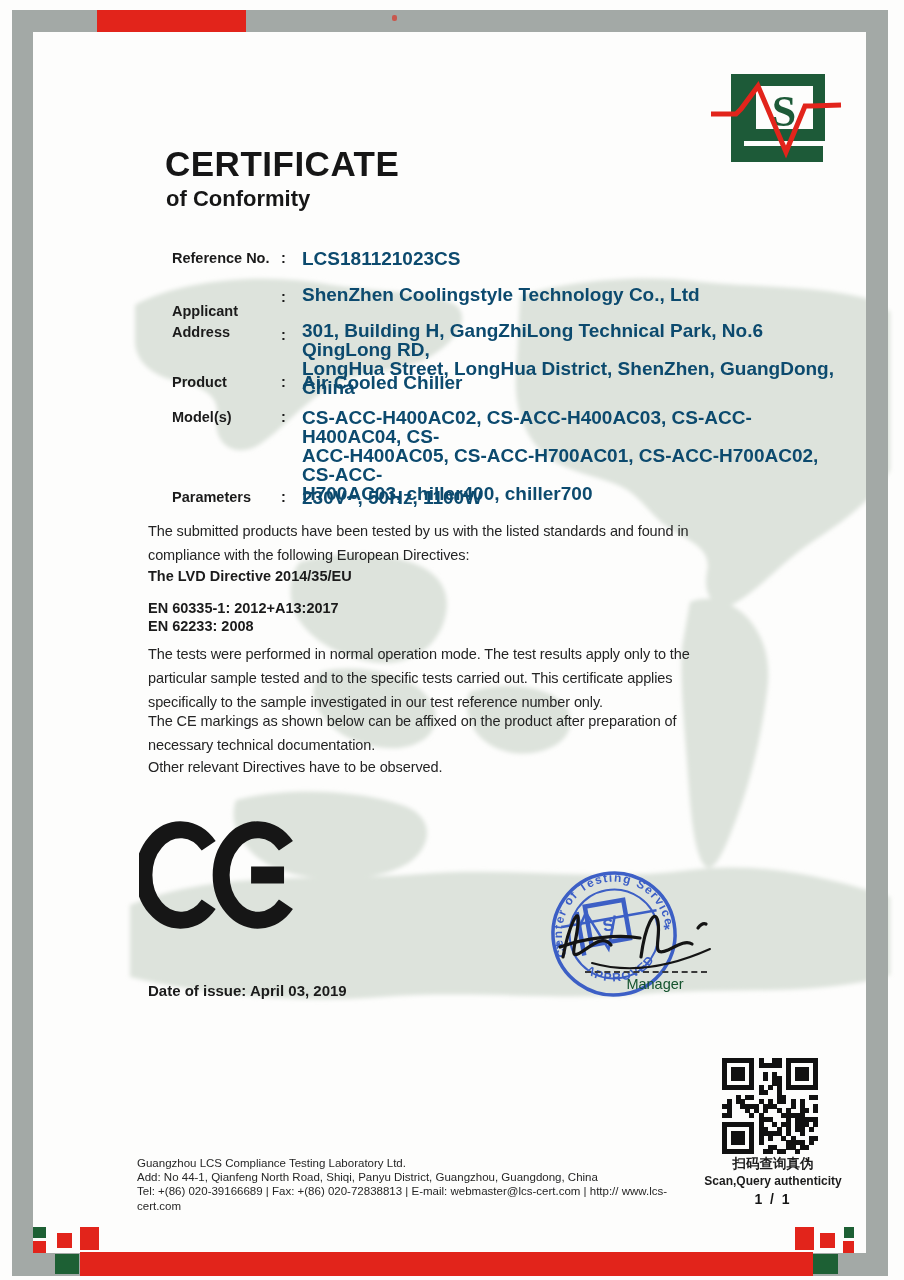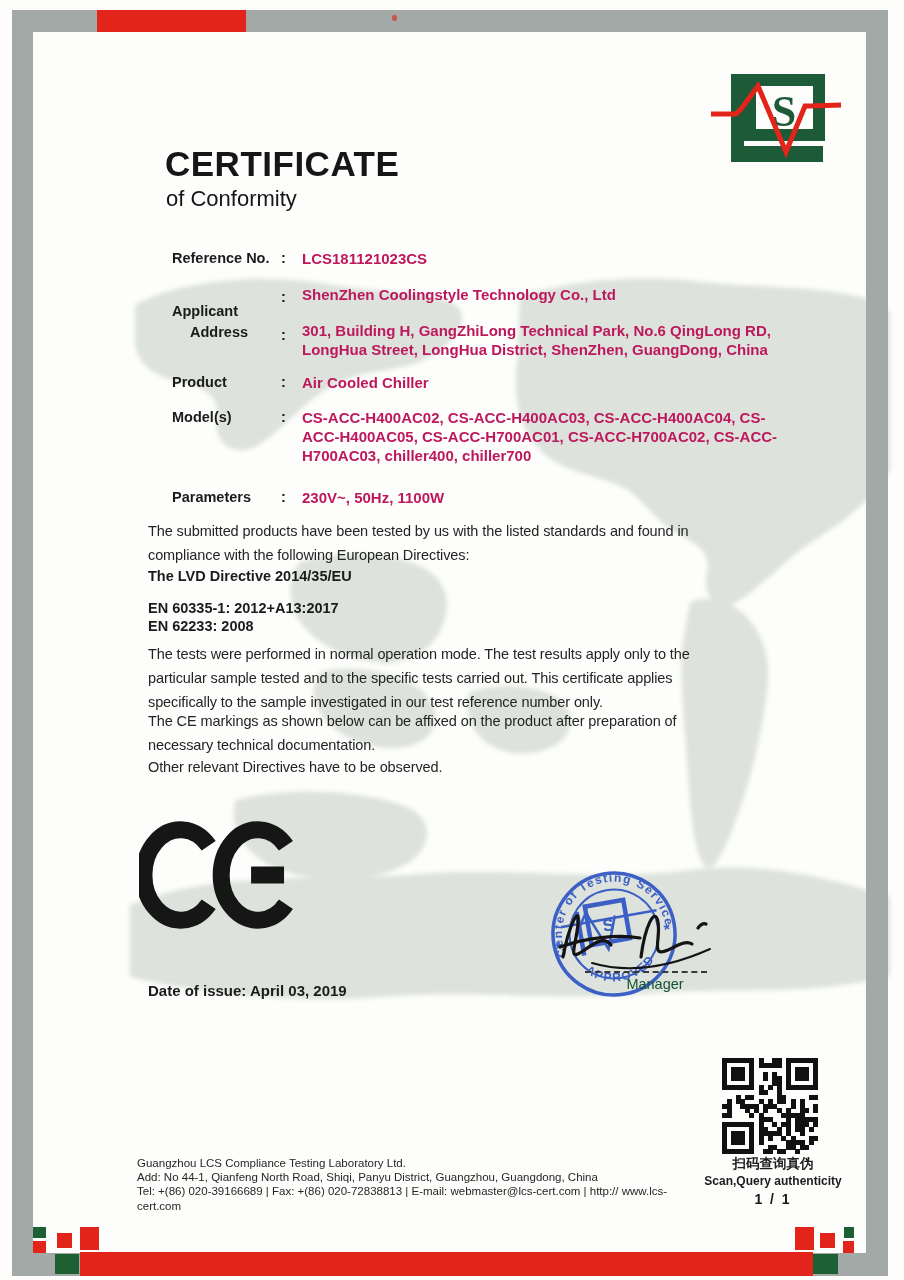--- a/index.html
+++ b/index.html
@@ -6,24 +6,24 @@
   .page{position:relative;width:904px;height:1280px;background:#fdfdfc;overflow:hidden;
         font-family:"Liberation Sans", sans-serif;color:#1e1e1e;}
   .abs{position:absolute;}
   .pre{white-space:pre-line;}
   
   .frame{background:#a3a9a6;}
   .red{background:#e2241b;}
   .green-sq{background:#1d6034;}
   
   .title1{font-size:35px;font-weight:bold;letter-spacing:0.5px;color:#161616;}
-  .title2{font-size:22px;font-weight:normal;color:#161616;}
+  .title2{font-size:22px;font-weight:bold;color:#161616;}
   .field-label{font-size:14.5px;font-weight:bold;color:#1b1b1b;margin-left:24px;}
   .field-colon{font-size:14.5px;font-weight:bold;color:#1b1b1b;}
-  .field-value{font-size:15px;font-weight:bold;line-height:19px;color:#be185d;}
+  .field-value{font-size:19px;font-weight:bold;line-height:19px;color:#0c4a6e;}
   .para{font-size:14.5px;line-height:24px;color:#242424;letter-spacing:-0.1px;}
   .para-bold{font-size:14.5px;line-height:18px;font-weight:bold;color:#1b1b1b;}
   .date-line{font-size:15px;font-weight:bold;color:#1b1b1b;}
   .manager{font-size:14.5px;color:#14532d;}
   .footer-line{font-size:11.5px;line-height:14.2px;color:#262626;}
   .qr-caption-zh{font-size:13.5px;font-weight:bold;color:#1c1c1c;}
   .qr-caption-en{font-size:12px;font-weight:bold;color:#1c1c1c;margin-top:1px;}
   .page-num{font-size:14px;font-weight:bold;letter-spacing:2px;color:#161616;margin-top:3px;}
   .dash-line{border-top:2px dashed #3a3a3a;height:0;}
   .speck{background:#cf4a3e;border-radius:2px;opacity:.85;}
@@ -83,21 +83,21 @@
   <div class="abs title2" style="left:166px;top:186px;">of Conformity</div>
 
   <div class="abs field-label" style="left:148px;top:250px;width:130px;">Reference No.</div>
   <div class="abs field-colon" style="left:281px;top:250px;">:</div>
   <div class="abs field-value pre" style="left:302px;top:249px;width:540px;">LCS181121023CS</div>
 
   <div class="abs field-label" style="left:148px;top:303px;width:130px;">Applicant</div>
   <div class="abs field-colon" style="left:281px;top:289px;">:</div>
   <div class="abs field-value pre" style="left:302px;top:285px;width:540px;">ShenZhen Coolingstyle Technology Co., Ltd</div>
 
-  <div class="abs field-label" style="left:166px;top:324px;width:130px;">Address</div>
+  <div class="abs field-label" style="left:148px;top:324px;width:130px;">Address</div>
   <div class="abs field-colon" style="left:281px;top:327px;">:</div>
   <div class="abs field-value pre" style="left:302px;top:321px;width:540px;">301, Building H, GangZhiLong Technical Park, No.6 QingLong RD,
 LongHua Street, LongHua District, ShenZhen, GuangDong, China</div>
 
   <div class="abs field-label" style="left:148px;top:374px;width:130px;">Product</div>
   <div class="abs field-colon" style="left:281px;top:374px;">:</div>
   <div class="abs field-value pre" style="left:302px;top:373px;width:540px;">Air Cooled Chiller</div>
 
   <div class="abs field-label" style="left:148px;top:409px;width:130px;">Model(s)</div>
   <div class="abs field-colon" style="left:281px;top:409px;">:</div>

